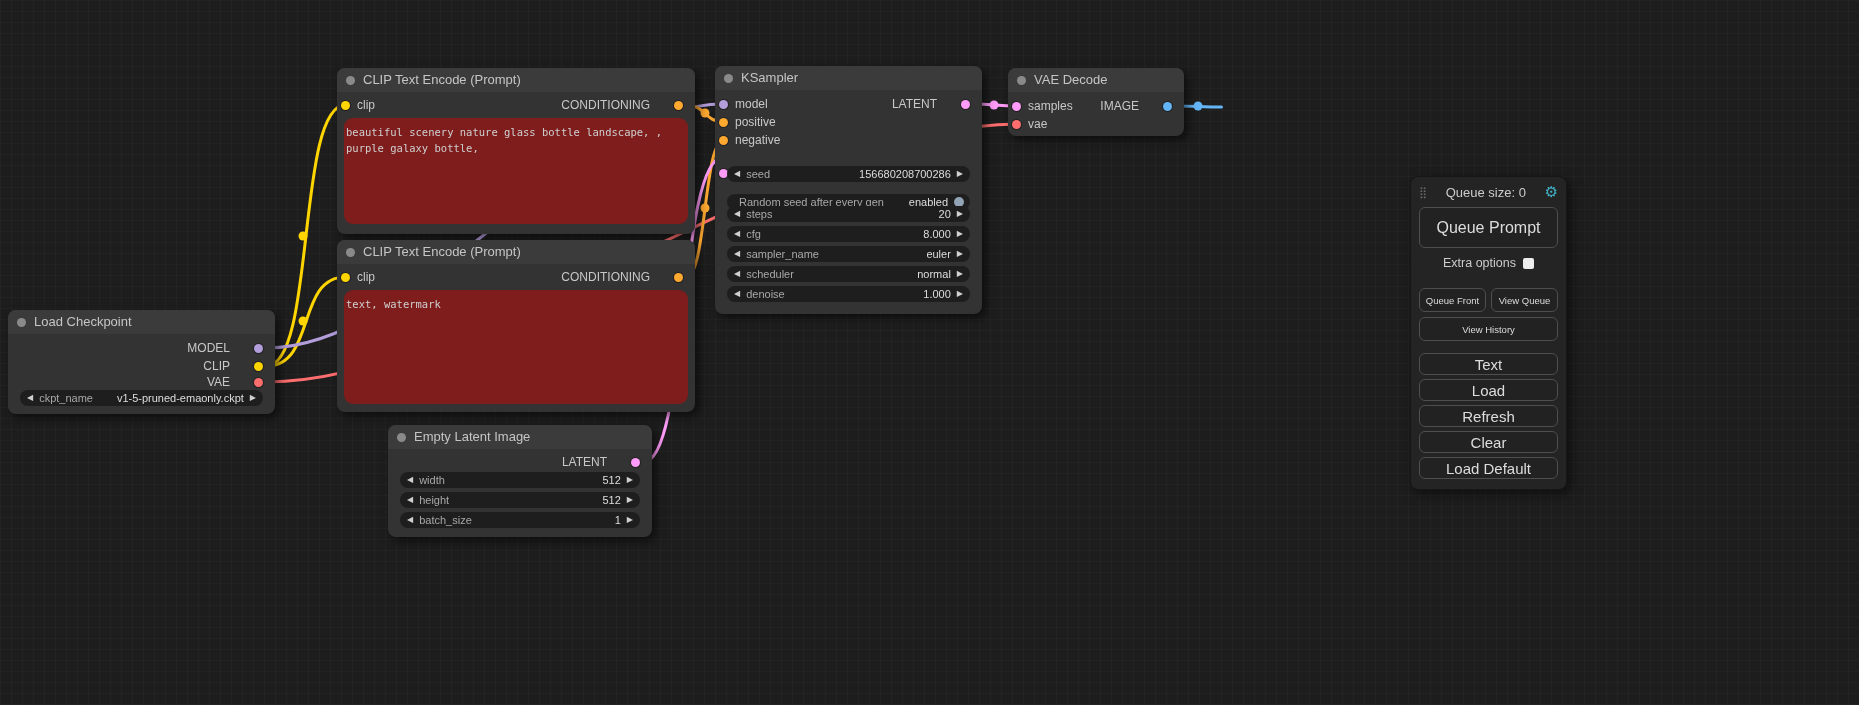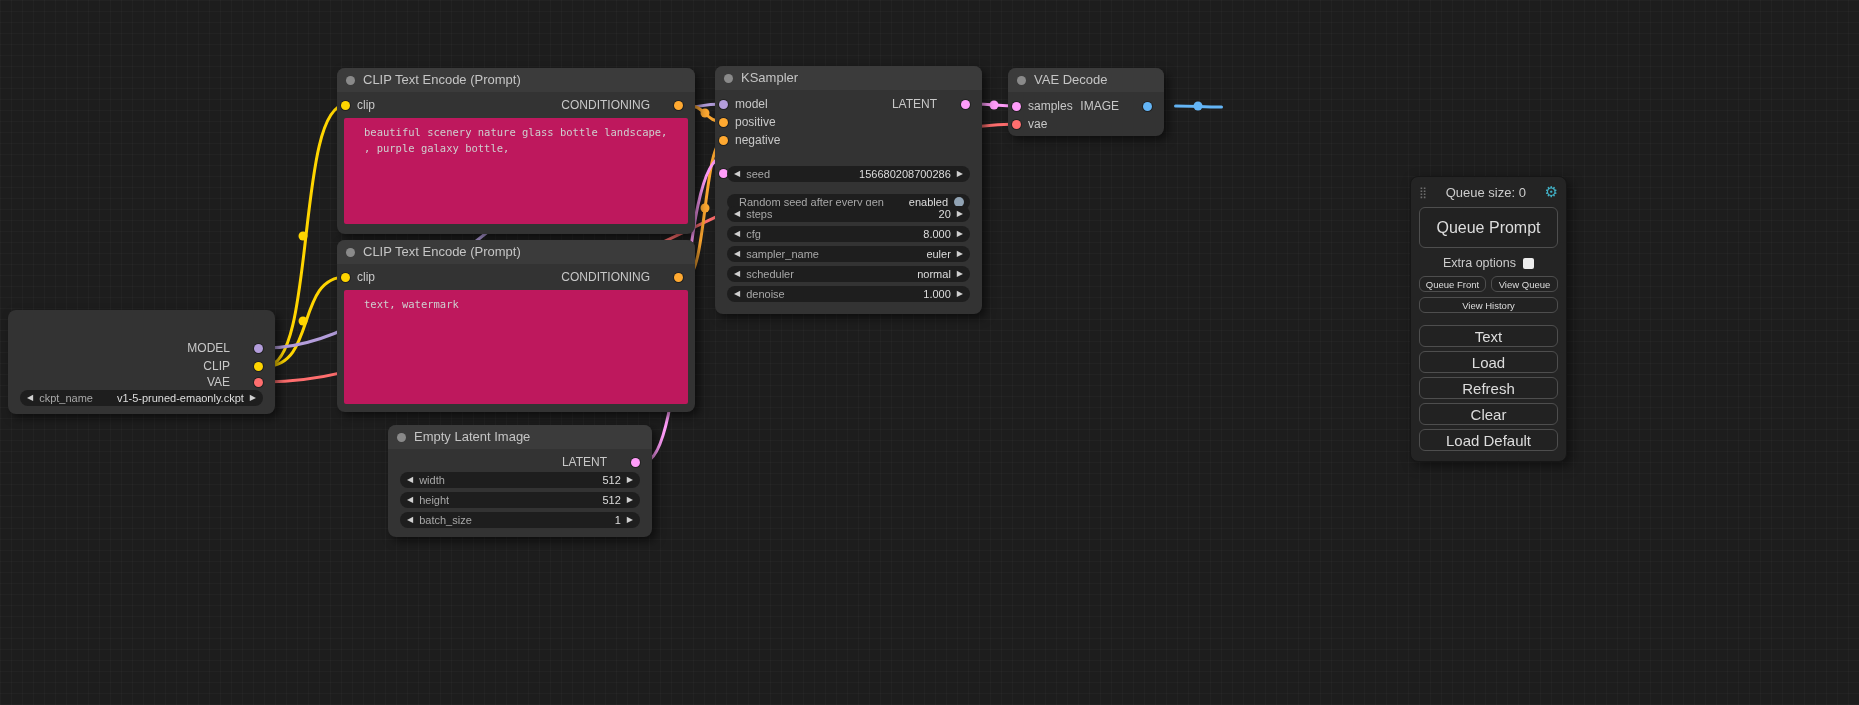--- a/index.html
+++ b/index.html
@@ -34,41 +34,41 @@
   .widget{position:absolute;left:12px;right:12px;height:16px;background:#1e1e1e;
     border-radius:9px;display:flex;align-items:center;padding:0 7px;
     box-sizing:border-box;font-size:11px;color:#c8c8c8;white-space:nowrap;}
   .warrow{font-size:8px;color:#d0d0d0;line-height:1;flex:none;}
   .wname{margin-left:6px;color:#a8a8a8;overflow:hidden;}
   .wvalue{margin-left:auto;margin-right:6px;color:#dedede;}
   .widget.no-arrows{padding:0 10px;}
   .widget.no-arrows .wname{margin-left:2px;}
   .toggle-dot{width:10px;height:10px;border-radius:50%;background:#91a3b4;flex:none;margin-right:-4px;}
 
-  .prompt-text{position:absolute;left:7px;right:7px;top:50px;background:#be185d;
-    border-radius:2px;color:#cfcfcf;font-family:"DejaVu Sans Mono",monospace;
-    font-size:10.5px;line-height:1.55;padding:6px 20px;box-sizing:border-box;
+  .prompt-text{position:absolute;left:7px;right:7px;top:50px;background:#7f1d1d;
+    border-radius:9px;color:#cfcfcf;font-family:"DejaVu Sans Mono",monospace;
+    font-size:10.5px;line-height:1.55;padding:6px 2px;box-sizing:border-box;
     white-space:pre-wrap;overflow:hidden;}
 
   
   #menu{position:absolute;left:1410px;top:176px;width:157px;background:#242424;
     border:1px solid #161616;border-radius:8px;box-shadow:4px 4px 12px rgba(0,0,0,0.5);
     padding:6px 8px 10px;box-sizing:border-box;color:#ccc;}
   .menu-header{display:flex;align-items:center;justify-content:space-between;
     margin-bottom:6px;font-size:13px;height:18px;}
   .drag-handle{color:#6e6e6e;font-size:11px;cursor:grab;}
   .gear{color:#41b0c5;font-size:15px;cursor:pointer;}
   #menu button{display:block;width:100%;background:#222222;border:1px solid #4e4e4e;
     border-radius:6px;color:#dddddd;font-family:"Liberation Sans",sans-serif;cursor:pointer;}
   .btn-qp{height:41px;font-size:16px;margin-bottom:8px;}
   .extra-row{display:flex;align-items:center;justify-content:center;gap:7px;
-    font-size:12.5px;color:#cccccc;margin-bottom:6px;height:14px;}
+    font-size:12.5px;color:#cccccc;margin-bottom:18px;height:14px;}
   .checkbox{width:11px;height:11px;background:#ededed;border-radius:2px;display:inline-block;}
   .small-row{display:flex;gap:5px;justify-content:center;margin-bottom:5px;}
-  .small-row button{font-size:9.5px;height:16px;line-height:11px;border-radius:8px;
+  .small-row button{font-size:9.5px;height:24px;line-height:11px;border-radius:8px;
     padding:0 4px;color:#bbbbbb;flex:1;width:auto;}
   .small-row.center button{flex:0 0 auto;width:88px;}
   .btn-big{height:22px;font-size:15px;margin-top:4px;}
   .btn-big.first{margin-top:12px;}
 </style>
 </head>
 <body>
 
 <div id="canvas">
 
@@ -88,20 +88,24 @@
     <circle cx="492" cy="226" r="4.5" fill="#B39DDB"></circle>
     <circle cx="640" cy="253" r="4.5" fill="#FF6E6E"></circle>
     <circle cx="705" cy="113" r="4.5" fill="#FFA931"></circle>
     <circle cx="705" cy="208" r="4.5" fill="#FFA931"></circle>
     <circle cx="684" cy="309" r="4.5" fill="#FF9CF9"></circle>
     <circle cx="994" cy="105" r="4.5" fill="#FF9CF9"></circle>
     <circle cx="1198" cy="106" r="4.5" fill="#64B5F6"></circle>
   </svg>
 
   <div class="node" style="left:8px;top:310px;width:267px;height:104px;">
+    <div class="ntitle">
+      <span class="ndot"></span>
+      <span>Load Checkpoint</span>
+    </div>
     <div class="slot out" style="top:31px">
       <span class="dot c-model"></span>
       <span>MODEL</span>
     </div>
     <div class="slot out" style="top:49px">
       <span class="dot c-clip"></span>
       <span>CLIP</span>
     </div>
     <div class="slot out" style="top:65px">
       <span class="dot c-vae"></span>
@@ -237,21 +241,21 @@
       <span class="warrow">▶</span>
     </div>
     <div class="widget" style="top:220px">
       <span class="warrow">◀</span>
       <span class="wname">denoise</span>
       <span class="wvalue">1.000</span>
       <span class="warrow">▶</span>
     </div>
   </div>
 
-  <div class="node" style="left:1008px;top:68px;width:156px;height:68px;">
+  <div class="node" style="left:1008px;top:68px;width:176px;height:68px;">
     <div class="ntitle">
       <span class="ndot"></span>
       <span>VAE Decode</span>
     </div>
     <div class="slot in" style="top:31px">
       <span class="dot c-latent"></span>
       <span>samples</span>
     </div>
     <div class="slot in" style="top:49px">
       <span class="dot c-vae"></span>

